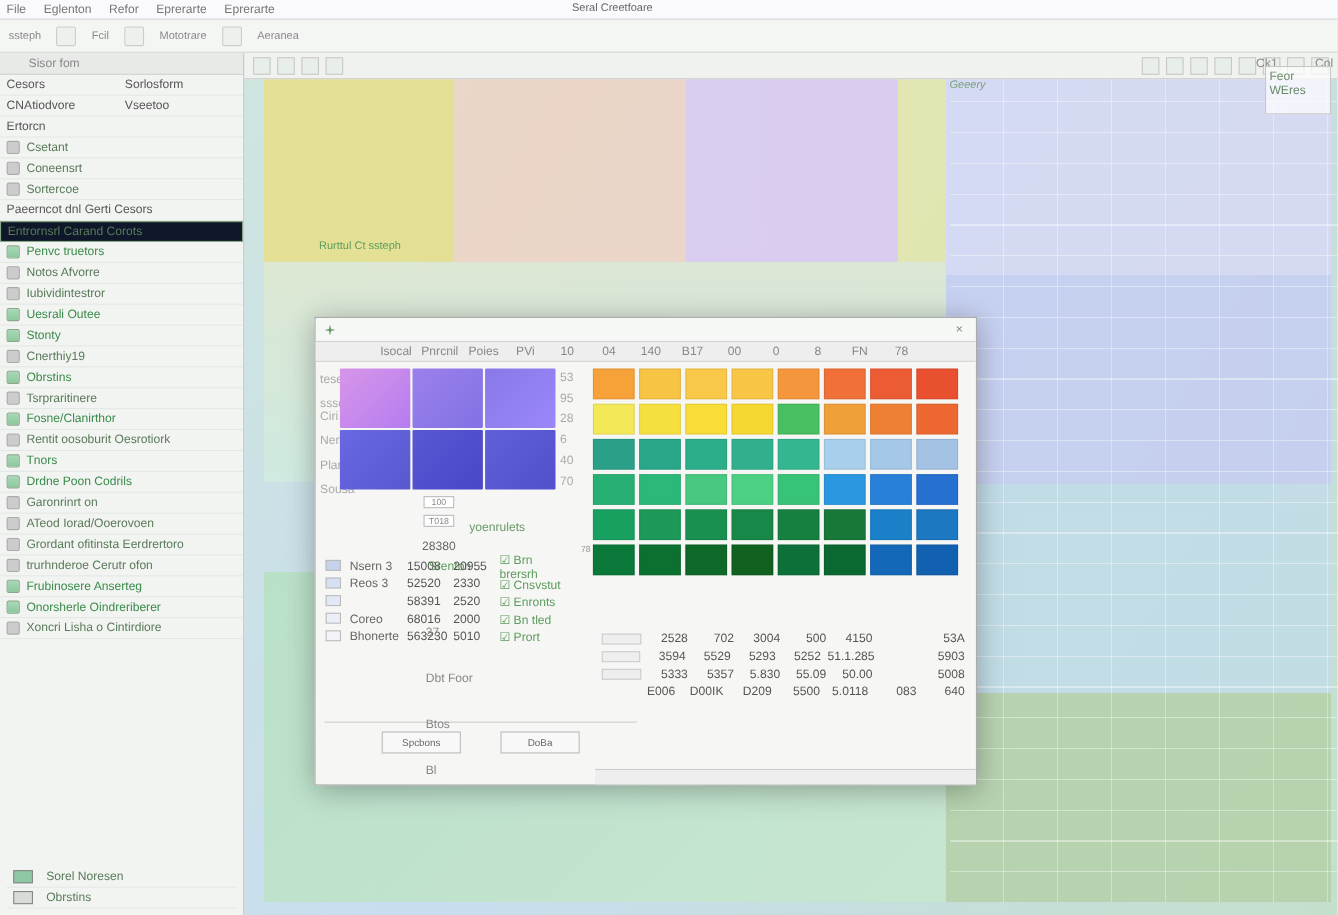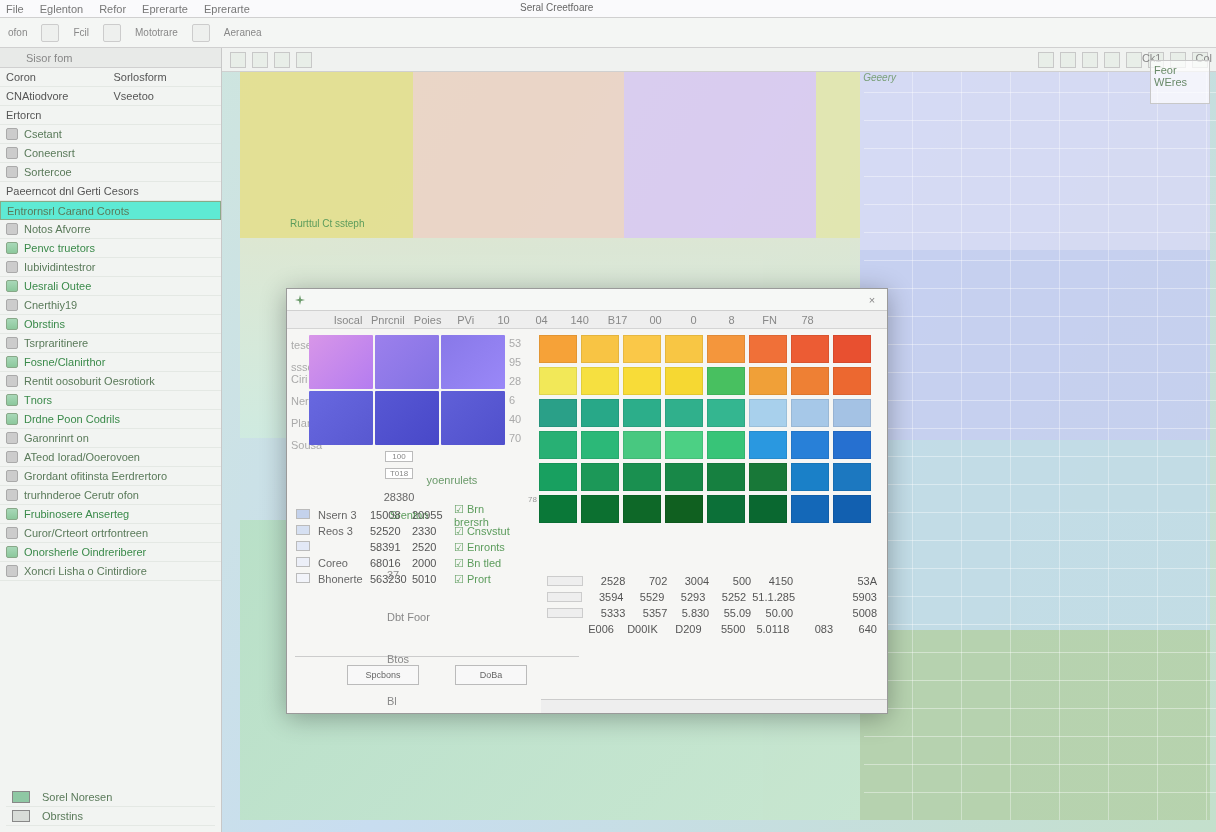--- a/index.html
+++ b/index.html
@@ -19,41 +19,41 @@
   .toolbar .tlbl{color:#888;font-size:10px;}
   .ribbon2{position:absolute;top:48px;left:222px;right:0;height:24px;background:#f0f2f0;border-bottom:1px solid #d0d0d0;display:flex;align-items:center;padding:0 8px;gap:6px;}
   .ribbon2 .rbtn{width:16px;height:16px;background:#e8eee8;border:1px solid #c8c8c8;}
   
   .titlestrip{position:absolute;top:0;left:520px;color:#666;font-size:10px;padding-top:2px;}
   
   .leftpane{position:absolute;top:48px;left:0;width:222px;bottom:0;background:#f2f4f2;border-right:1px solid #c8c8c8;overflow:hidden;}
   .lp-head{height:20px;background:#e8eae8;border-bottom:1px solid #d0d0d0;display:flex;align-items:center;padding:0 8px;color:#888;gap:8px;}
   .lp-row{height:19px;display:flex;align-items:center;padding:0 6px;gap:6px;color:#5a7a5a;border-bottom:1px solid #e4e8e4;}
   .lp-row.dk{color:#555;}
-  .lp-row.sel{background:#5eead4;border:1px solid #88aa88;}
+  .lp-row.sel{background:#0f172a;border:1px solid #88aa88;}
   .lp-row .ic{width:12px;height:12px;background:linear-gradient(#a8d8b8,#8cc89c);border:1px solid #88a888;border-radius:2px;flex-shrink:0;}
   .lp-row .ic.gray{background:#ccc;border-color:#aaa;}
   .lp-col2{display:flex;}
   .lp-col2 div{flex:1;}
   .lp-bottom{position:absolute;bottom:6px;left:6px;right:6px;}
   .lp-bottom .sw{width:18px;height:12px;background:#8fc8a4;border:1px solid #888;display:inline-block;margin-right:6px;vertical-align:middle;}
   
   .rightmini{position:absolute;top:60px;right:6px;width:60px;height:44px;background:rgba(255,255,255,.7);border:1px solid #c8c8c8;font-size:9px;padding:3px;color:#698a69;}
   .catlabel{position:absolute;top:72px;right:320px;color:#7aa07a;font-style:italic;font-size:10px;}
   
   .sectag{position:absolute;top:218px;left:290px;color:#5c9c5c;font-size:10px;}
   
   .dialog{position:absolute;top:288px;left:286px;width:602px;height:426px;background:#fff;border:1px solid #9a9a9a;box-shadow:0 4px 24px rgba(0,0,0,.3);}
   .dlg-title{height:22px;background:#f6f8f6;border-bottom:1px solid #d0d0d0;display:flex;align-items:center;padding:0 8px;}
   .dlg-title .pin{width:10px;height:10px;margin-right:6px;}
   .dlg-title .pin svg{display:block;}
   .dlg-close{margin-left:auto;color:#888;width:14px;text-align:center;}
   .dlg-body{position:relative;height:calc(100% - 22px);background:#f6f6f4;}
   
-  .dlg-hdr{position:absolute;top:0;left:0;right:0;height:18px;background:#eeeeee;border-bottom:1px solid #d4d4d4;display:flex;align-items:center;padding-left:8px;gap:8px;font-size:9px;color:#888;}
+  .dlg-hdr{position:absolute;top:0;left:0;right:0;height:18px;background:#eeeeee;border-bottom:1px solid #d4d4d4;display:flex;align-items:center;padding-left:20px;gap:8px;font-size:9px;color:#888;}
   .dlg-hdr span{min-width:30px;text-align:center;}
   .preview{position:absolute;top:24px;left:22px;width:196px;height:110px;display:grid;grid-template-columns:repeat(3,1fr);grid-template-rows:repeat(2,1fr);gap:2px;}
   .preview div{border-radius:1px;}
   .pv0{background:linear-gradient(135deg,#d896e8,#b47cf0);}
   .pv1{background:linear-gradient(135deg,#9c80ec,#8272e4);}
   .pv2{background:linear-gradient(135deg,#8878e8,#9a88f8);}
   .pv3{background:linear-gradient(135deg,#6868e0,#5858d0);}
   .pv4{background:linear-gradient(135deg,#5858d4,#4848c8);}
   .pv5{background:linear-gradient(135deg,#6060d8,#5050cc);}
   .sidelabels{position:absolute;top:24px;left:4px;width:16px;font-size:8px;color:#aaa;display:flex;flex-direction:column;gap:10px;padding-top:4px;}
@@ -107,21 +107,21 @@
 <div class="menubar">
   <span>File</span>
   <span>Eglenton</span>
   <span>Refor</span>
   <span>Eprerarte</span>
   <span>Eprerarte</span>
 </div>
 <div class="titlestrip">Seral Creetfoare</div>
 
 <div class="toolbar">
-  <span class="tlbl">ofon</span>
+  <span class="tlbl">ssteph</span>
   <div class="tbtn"></div>
   <span class="tlbl">Fcil</span>
   <div class="tbtn"></div>
   <span class="tlbl">Mototrare</span>
   <div class="tbtn"></div>
   <span class="tlbl">Aeranea</span>
 </div>
 
 <div class="ribbon2">
   <div class="rbtn"></div>
@@ -144,21 +144,21 @@
     <span>Col</span>
 </div>
 
 <div class="leftpane">
   <div class="lp-head">
     <span class="ic gray" style="width:10px;height:10px;display:inline-block"></span>
     <span>Sisor fom</span>
   </div>
   <div id="lp-pairs">
       <div class="lp-row dk lp-col2">
-        <div>Coron</div>
+        <div>Cesors</div>
         <div>Sorlosform</div>
       </div>
       <div class="lp-row dk lp-col2">
         <div>CNAtiodvore</div>
         <div>Vseetoo</div>
       </div>
     </div>
   <div id="lp-items">
       <div class="lp-row dk">
         <span>Ertorcn</span>
@@ -175,36 +175,40 @@
         <span class="ic gray"></span>
         <span>Sortercoe</span>
       </div>
       <div class="lp-row dk">
         <span>Paeerncot dnl Gerti Cesors</span>
       </div>
       <div class="lp-row sel">
         <span>Entrornsrl Carand Corots</span>
       </div>
       <div class="lp-row">
+        <span class="ic"></span>
+        <span style="color:#3a8a4a">Penvc truetors</span>
+      </div>
+      <div class="lp-row">
         <span class="ic gray"></span>
         <span>Notos Afvorre</span>
       </div>
       <div class="lp-row">
-        <span class="ic"></span>
-        <span style="color:#3a8a4a">Penvc truetors</span>
-      </div>
-      <div class="lp-row">
         <span class="ic gray"></span>
         <span>Iubividintestror</span>
       </div>
       <div class="lp-row">
         <span class="ic"></span>
         <span style="color:#3a8a4a">Uesrali Outee</span>
       </div>
       <div class="lp-row">
+        <span class="ic"></span>
+        <span style="color:#3a8a4a">Stonty</span>
+      </div>
+      <div class="lp-row">
         <span class="ic gray"></span>
         <span>Cnerthiy19</span>
       </div>
       <div class="lp-row">
         <span class="ic"></span>
         <span style="color:#3a8a4a">Obrstins</span>
       </div>
       <div class="lp-row">
         <span class="ic gray"></span>
         <span>Tsrpraritinere</span>
@@ -237,24 +241,20 @@
         <span class="ic gray"></span>
         <span>Grordant ofitinsta Eerdrertoro</span>
       </div>
       <div class="lp-row">
         <span class="ic gray"></span>
         <span>trurhnderoe Cerutr ofon</span>
       </div>
       <div class="lp-row">
         <span class="ic"></span>
         <span style="color:#3a8a4a">Frubinosere Anserteg</span>
-      </div>
-      <div class="lp-row">
-        <span class="ic gray"></span>
-        <span>Curor/Crteort ortrfontreen</span>
       </div>
       <div class="lp-row">
         <span class="ic"></span>
         <span style="color:#3a8a4a">Onorsherle Oindreriberer</span>
       </div>
       <div class="lp-row">
         <span class="ic gray"></span>
         <span>Xoncri Lisha o Cintirdiore</span>
       </div>
     </div>

